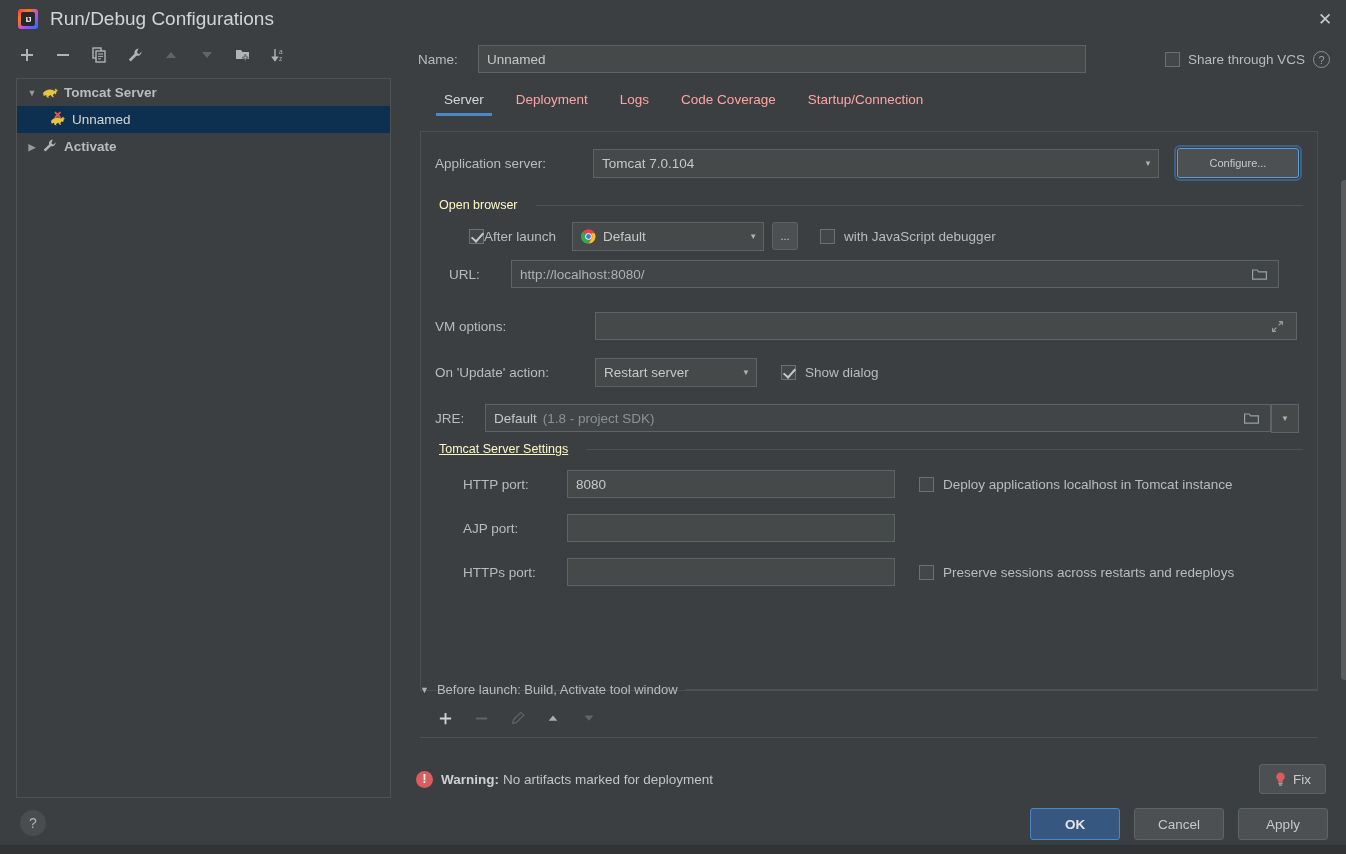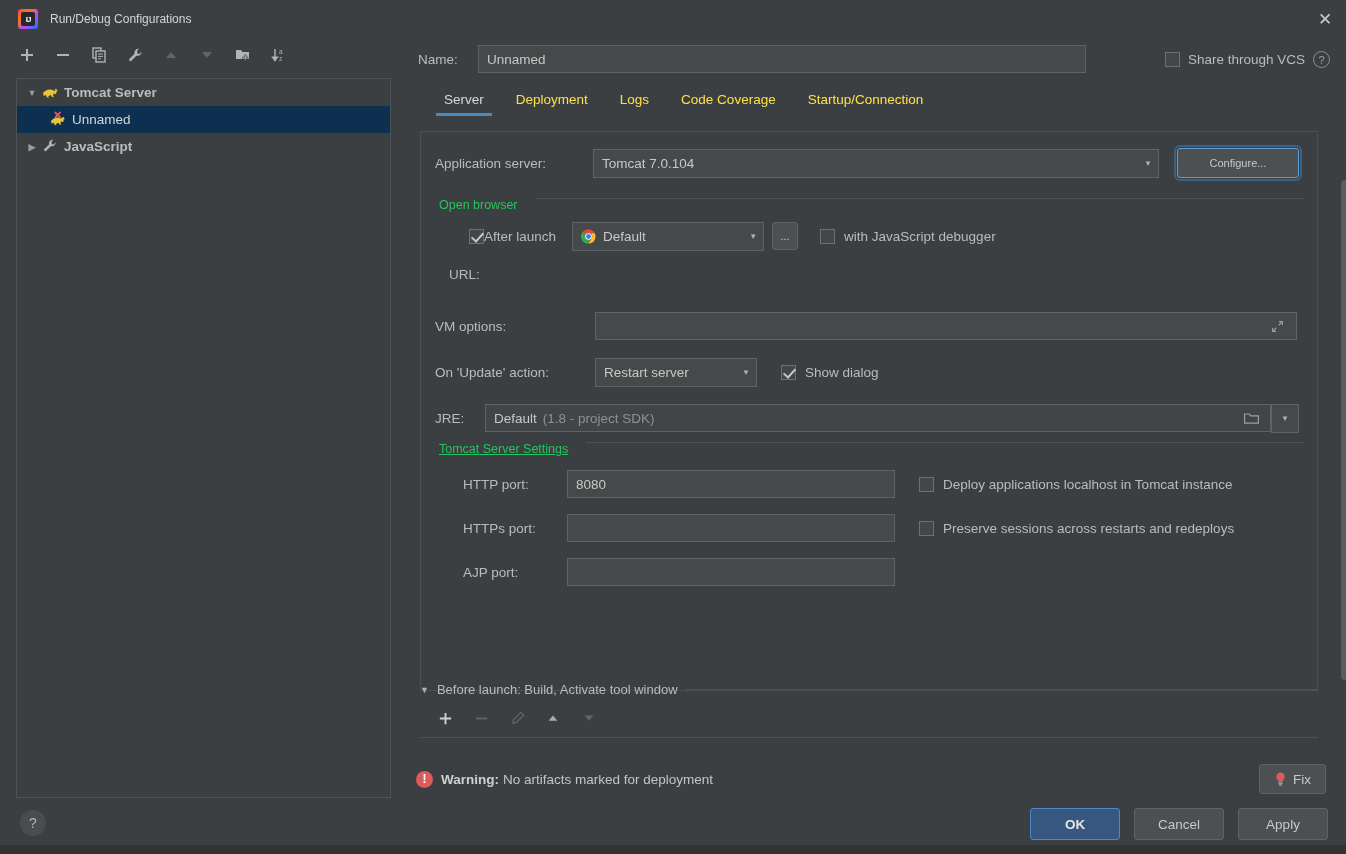--- a/index.html
+++ b/index.html
@@ -23,21 +23,21 @@
     border-radius: 3px; position: relative; overflow: hidden;
     background: linear-gradient(135deg,#fe315d 0%,#f97a12 28%,#b74af7 62%,#087cfa 100%);
   }
   .app-icon::after {
     content: ""; position: absolute; left: 3px; top: 3px; width: 14px; height: 14px;
     background: #27282c; border-radius: 2px;
   }
   .app-icon .ij { position: absolute; left: 0; top: 0; width: 20px; height: 20px;
     color: #fff; font-size: 8px; font-weight: bold; display: flex;
     align-items: center; justify-content: center; z-index: 2; letter-spacing: -1px; }
-  .title-text { font-size: 12px; color: #d4d4d4; }
+  .title-text { font-size: 19px; color: #d4d4d4; }
   .close-btn {
     position: absolute; right: 18px; top: 8px; width: 22px; height: 22px;
     display: flex; align-items: center; justify-content: center;
     color: #c8c8c8; font-size: 17px; cursor: pointer; line-height: 1;
   }
 
   
   .left-panel { position: absolute; left: 0; top: 38px; width: 406px; height: 760px; }
   .tree-toolbar { display: flex; align-items: center; height: 34px; padding-left: 16px; gap: 14px; }
   .tb-icon { width: 22px; height: 22px; display:flex; align-items:center; justify-content:center;
@@ -83,21 +83,21 @@
   .help-circle {
     width: 17px; height: 17px; border-radius: 50%; border: 1px solid #8c9192;
     color: #9aa0a1; font-size: 11px; display: flex; align-items: center;
     justify-content: center; cursor: pointer;
   }
 
   
   .tabs { display: flex; align-items: flex-end; height: 36px; padding-left: 22px; gap: 0; }
   .tab {
     padding: 0 16px; height: 34px; display: flex; align-items: center;
-    color: #fde047; font-size: 13.5px; cursor: pointer; position: relative;
+    color: #fca5a5; font-size: 13.5px; cursor: pointer; position: relative;
   }
   .tab.active { color: #d8d8d8; }
   .tab.active::after {
     content: ""; position: absolute; left: 8px; right: 8px; bottom: 0; height: 3px; background: #4a88c7;
   }
 
   
   .panel {
     position: absolute; left: 14px; top: 93px; width: 898px; height: 560px;
     border: 1px solid #4b4f51; background: #3c3f41; padding: 14px 0 0 0;
@@ -118,21 +118,21 @@
   }
   .combo .arrow { margin-left: auto; font-size: 8px; color: #b0b0b0; padding-left: 10px; }
   .btn {
     background: #4c5052; border: 1px solid #5e6363; border-radius: 3px;
     color: #c8c8c8; font-size: 11px; font-family: "Liberation Sans", sans-serif;
     height: 30px; padding: 0 14px; cursor: pointer; display: flex;
     align-items: center; justify-content: center;
   }
   .btn.focused { outline: 2px solid #3d6185; outline-offset: 1px; border-color: #5a9fd4; }
 
-  .group-header { display: flex; align-items: flex-start; gap: 18px; color: #22c55e; font-size: 12.5px; }
+  .group-header { display: flex; align-items: center; gap: 18px; color: #fef9c3; font-size: 12.5px; }
   .group-header .line { flex: 1; height: 1px; background: #4e5254; }
 
   .browse-ico { width: 22px; display: flex; align-items: center; justify-content: center; cursor: pointer; }
 
   
   .before-launch { position: absolute; left: 14px; top: 644px; width: 898px; }
   .bl-header { display: flex; align-items: center; gap: 8px; color: #bbbbbb; font-size: 13px; }
   .bl-header .line { flex: 1; height: 1px; background: #4e5254; }
   .bl-toolbar { display: flex; align-items: center; gap: 14px; padding-left: 14px; margin-top: 10px; }
   .bl-list { margin-top: 8px; border-top: 1px solid #4e5254; height: 20px; }
@@ -266,21 +266,21 @@
         <span>Unnamed</span>
       </div>
 
       <div class="tree-row level1">
         <span class="tri">▶</span>
         <span class="tree-ico">
           <svg width="18" height="16" viewBox="0 0 17 17">
             <path d="M11.6 1.6a4.2 4.2 0 00-4.1 5.2L1.8 12.5l1.9 1.9 5.7-5.7a4.2 4.2 0 005.2-4.1l-2.3 2.3-1.8-.4-.4-1.8z" fill="#b0b4b6"></path>
           </svg>
         </span>
-        <span>JavaScript</span>
+        <span>Activate</span>
       </div>
 
     </div>
   </div>
 
   <div class="right">
 
     <div class="name-row">
       <div class="name-label">Name:</div>
       <input class="name-input" type="text" value="Unnamed" style="">
@@ -332,20 +332,28 @@
           <span>Default</span>
           <span class="arrow">▼</span>
         </div>
         <button class="btn" style="width:26px; height:28px; padding:0; margin-left:8px;">...</button>
         <span class="chk" style="margin-left:22px;"></span>
         <span class="lbl" style="margin-left:9px;">with JavaScript debugger</span>
       </div>
 
       <div class="row" style="padding-left:28px; height:36px;">
         <div class="lbl" style="width:62px">URL:</div>
+        <div class="field ro" style="width:768px; justify-content:space-between;">
+          <span>http://localhost:8080/</span>
+          <span class="browse-ico">
+            <svg width="15" height="13" viewBox="0 0 15 13">
+                <path d="M0.6 2h4.6l1.4 1.8h7.8v7.4H0.6z" fill="none" stroke="#9aa0a1" stroke-width="1.2"></path>
+              </svg>
+          </span>
+        </div>
       </div>
 
       <div class="row" style="padding-left:14px; height:48px; margin-top:10px;">
         <div class="lbl" style="width:160px">VM options:</div>
         <div class="field" style="width:702px; justify-content:flex-end;">
           <span style="flex:1"></span>
           <span class="browse-ico">
             <svg width="13" height="13" viewBox="0 0 13 13">
               <path d="M5 8L1.6 11.4M1.6 11.4V8.4M1.6 11.4h3M8 5l3.4-3.4M11.4 1.6v3M11.4 1.6h-3" stroke="#9aa0a1" stroke-width="1.1" fill="none" stroke-linecap="round"></path>
             </svg>
@@ -389,33 +397,33 @@
       <div class="row" style="padding-left:42px; height:44px; margin-top:6px;">
         <div class="lbl" style="width:104px">HTTP port:</div>
         <div class="field" style="width:328px">
           <span>8080</span>
         </div>
         <span class="chk" style="margin-left:24px;"></span>
         <span class="lbl" style="margin-left:9px;">Deploy applications localhost in Tomcat instance</span>
       </div>
 
       <div class="row" style="padding-left:42px; height:44px;">
+        <div class="lbl" style="width:104px">AJP port:</div>
+        <div class="field" style="width:328px">
+          <span></span>
+        </div>
+      </div>
+
+      <div class="row" style="padding-left:42px; height:44px;">
         <div class="lbl" style="width:104px">HTTPs port:</div>
         <div class="field" style="width:328px">
           <span></span>
         </div>
         <span class="chk" style="margin-left:24px;"></span>
         <span class="lbl" style="margin-left:9px;">Preserve sessions across restarts and redeploys</span>
-      </div>
-
-      <div class="row" style="padding-left:42px; height:44px;">
-        <div class="lbl" style="width:104px">AJP port:</div>
-        <div class="field" style="width:328px">
-          <span></span>
-        </div>
       </div>
 
     </div>
 
     <div class="before-launch">
       <div class="bl-header">
         <span style="font-size:9px; color:#b0b0b0;">▼</span>
         <span>Before launch: Build, Activate tool window</span>
         <span class="line"></span>
       </div>

